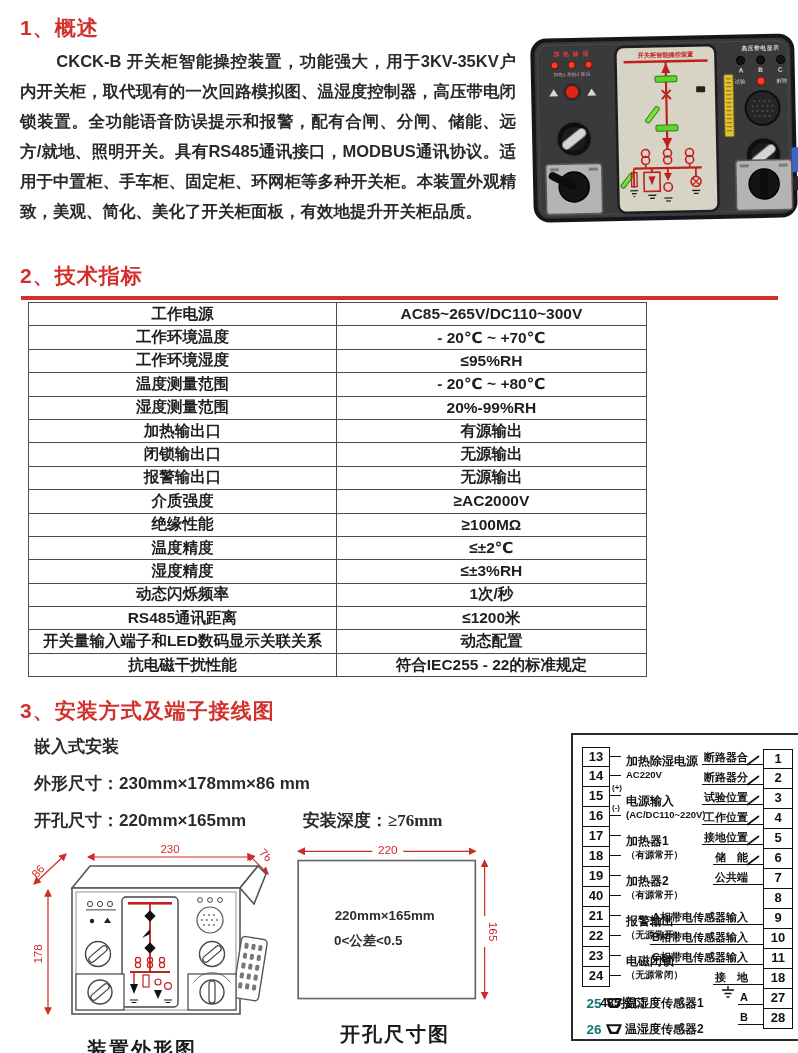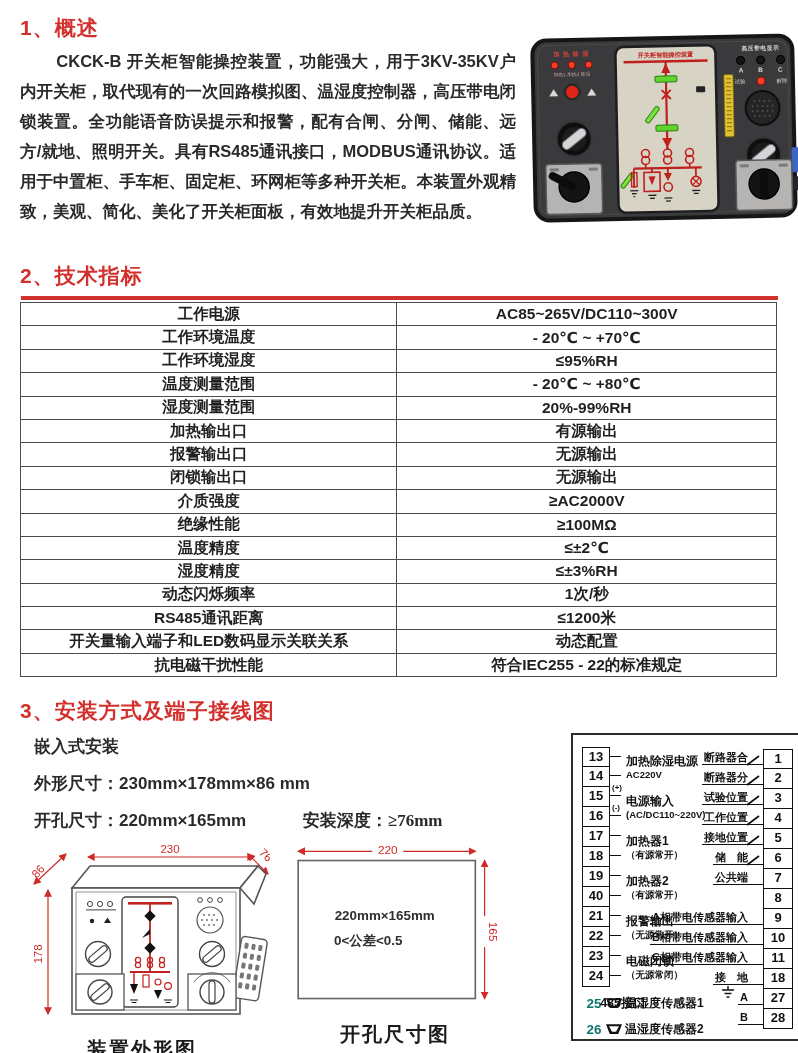--- a/index.html
+++ b/index.html
@@ -15,21 +15,21 @@
 
   
   .overview { position:relative; min-height:196px; }
   .overview p { width:496px; font-size:16.5px; font-weight:600; line-height:30px;
     text-align:justify; text-indent:2.2em; color:#2a2a2a; margin-top:4px; }
   .photo-wrap { position:absolute; top:-14px; right:-18px; width:276px; height:196px; }
   .photo-svg { width:100%; height:100%; }
 
   
   .red-rule { height:4px; background:#d2302c; margin:0 0 2px 1px; width:757px; }
-  .spec-table { border-collapse:collapse; width:757px; margin-left:0; table-layout:fixed; }
+  .spec-table { border-collapse:collapse; width:619px; margin-left:8px; table-layout:fixed; }
   .spec-table td { border:1.3px solid #4c4c4c; text-align:center; font-size:15.5px;
     font-weight:600; color:#1f1f1f; height:23.4px; padding:0 4px; }
   .spec-table td.spec-name { width:49.8%; }
 
   
   .sec3 { position:relative; }
   .install-line { font-size:17px; font-weight:600; color:#2a2a2a; margin:14px 0 0 14px; }
   .install-line.first { margin-top:6px; }
   .depth-span { margin-left:52px;font-family:Liberation Serif, serif; }
 
@@ -268,26 +268,26 @@
             <td class="spec-name">湿度测量范围</td>
             <td class="spec-value">20%-99%RH</td>
           </tr>
 
           <tr>
             <td class="spec-name">加热输出口</td>
             <td class="spec-value">有源输出</td>
           </tr>
 
           <tr>
+            <td class="spec-name">闭锁输出口</td>
+            <td class="spec-value">无源输出</td>
+          </tr>
+
+          <tr>
             <td class="spec-name">报警输出口</td>
-            <td class="spec-value">无源输出</td>
-          </tr>
-
-          <tr>
-            <td class="spec-name">闭锁输出口</td>
             <td class="spec-value">无源输出</td>
           </tr>
 
           <tr>
             <td class="spec-name">介质强度</td>
             <td class="spec-value">≥AC2000V</td>
           </tr>
 
           <tr>
             <td class="spec-name">绝缘性能</td>

